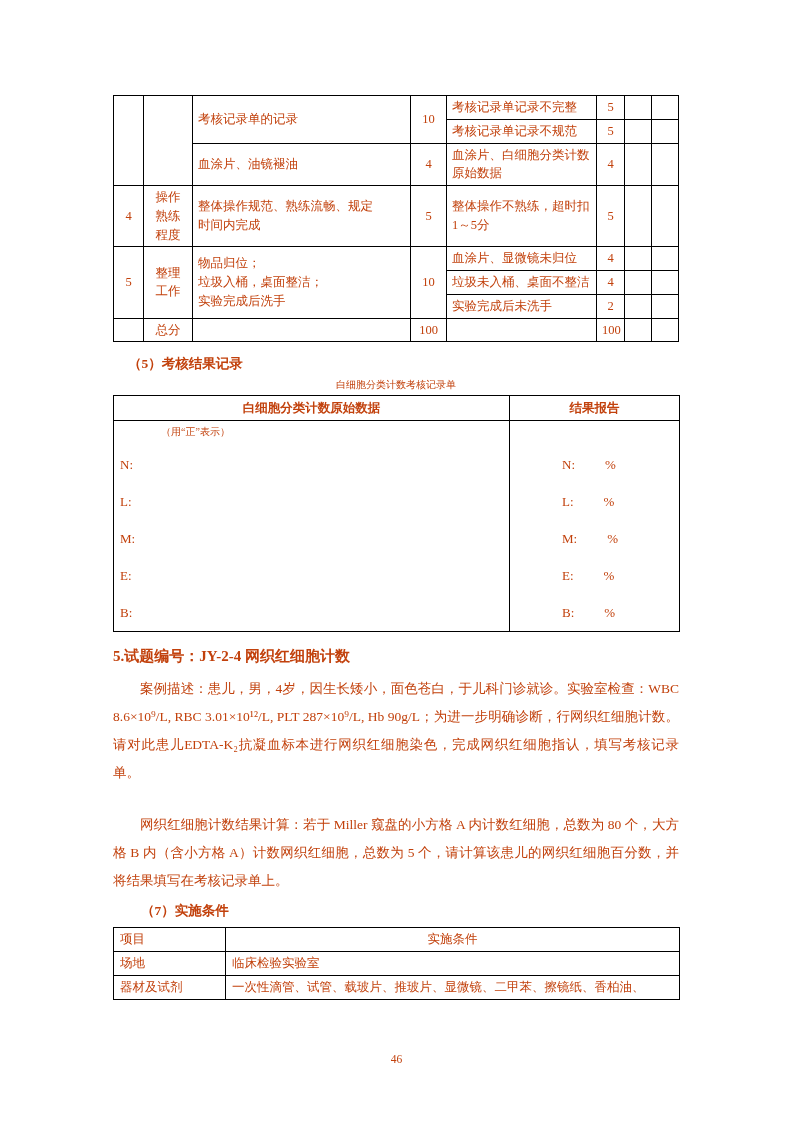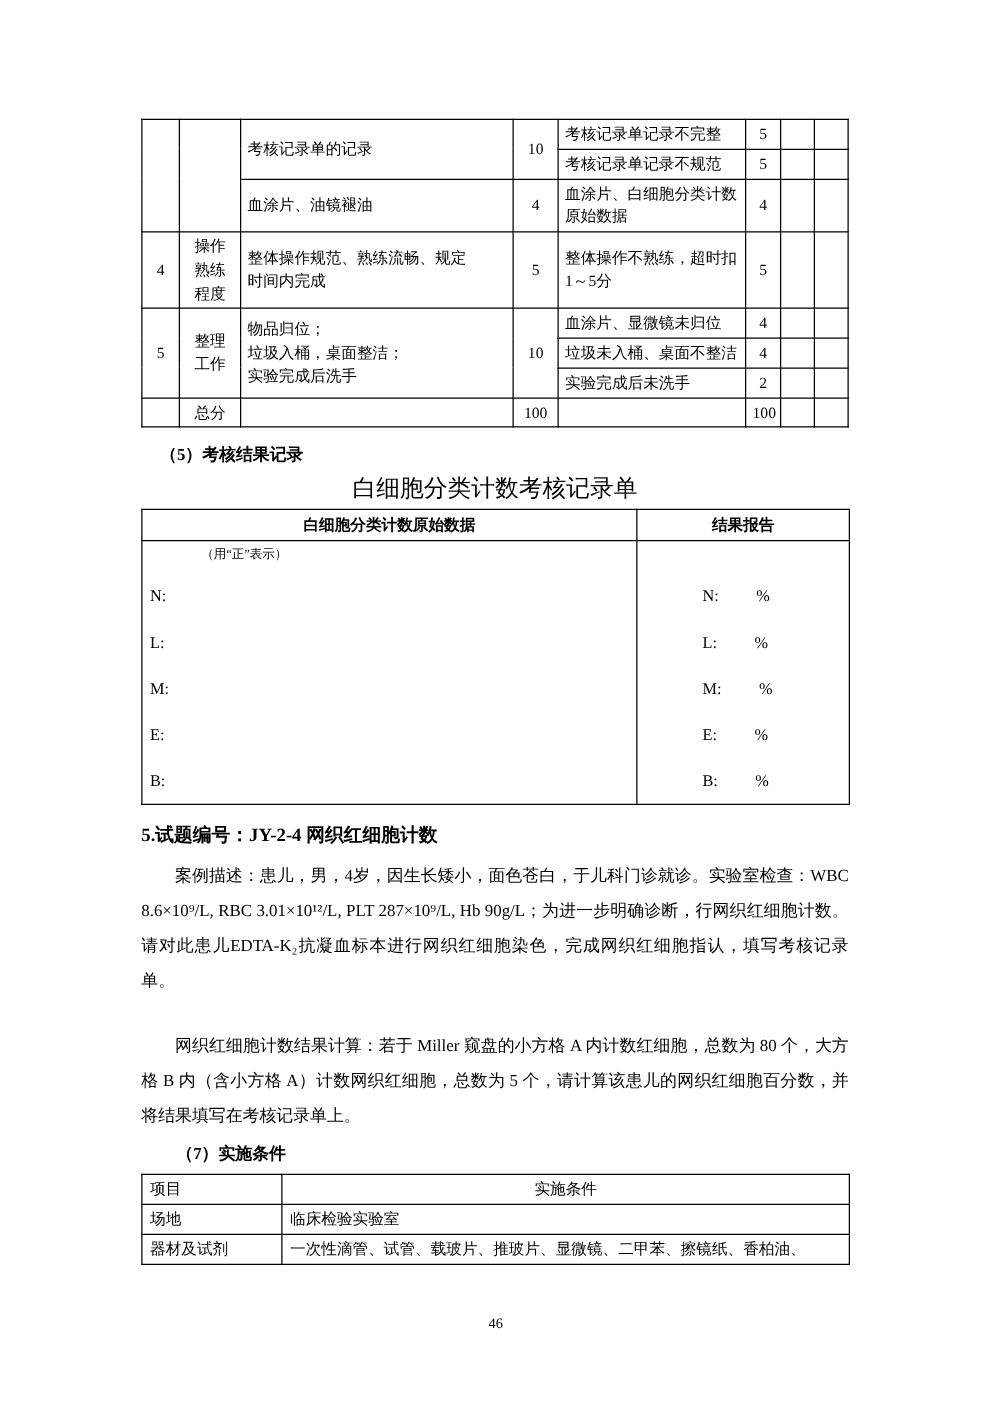--- a/index.html
+++ b/index.html
@@ -1,34 +1,34 @@
 <!DOCTYPE html>
 <html><head>
 <meta charset="utf-8">
 <style>
   * { margin:0; padding:0; box-sizing:border-box; }
   html, body { background:#ffffff; }
   .page {
     position:relative; width:793px; height:1122px; background:#ffffff;
-    font-family:"Liberation Serif","DejaVu Serif",serif; color:#000000;
+    font-family:"Liberation Serif","DejaVu Serif",serif; color:#c2410c;
     overflow:hidden; margin:0 auto;
   }
   .content { position:absolute; left:113px; top:95px; width:566px; }
 
   table { border-collapse:collapse; width:100%; table-layout:fixed; }
   td, th {
     border:1px solid #000; font-size:12.5px; line-height:1.5;
     text-align:center; vertical-align:middle; padding:2px 5px; font-weight:normal;
     overflow:hidden;
   }
   .tl { text-align:left; }
   .pre { white-space:pre-line; }
 
   .h-results { font-weight:bold; font-size:13.5px; padding-left:15px; margin:13px 0 5px; }
-  .t-title  { text-align:center; font-size:19px; margin:0 0 3px; }
+  .t-title  { text-align:center; font-size:10px; margin:0 0 3px; }
 
   .record-table th { font-weight:bold; height:25px; }
   .rt-body td { vertical-align:top; text-align:left; padding:0; height:209px; }
   .rt-note  { font-size:10px; padding:3px 6px; height:25px;margin-left:41px; }
   .rt-spacer { height:25px; }
   .tally-label { height:37px; line-height:37px; padding-left:6px; font-size:13px; }
   .res-row { height:37px; line-height:37px; padding-left:52px; font-size:13px; }
   .res-unit { display:inline-block; margin-left:30px; }
   .rt-foot td { text-align:left; font-size:13px; padding:3px 6px; height:25px; }
 

